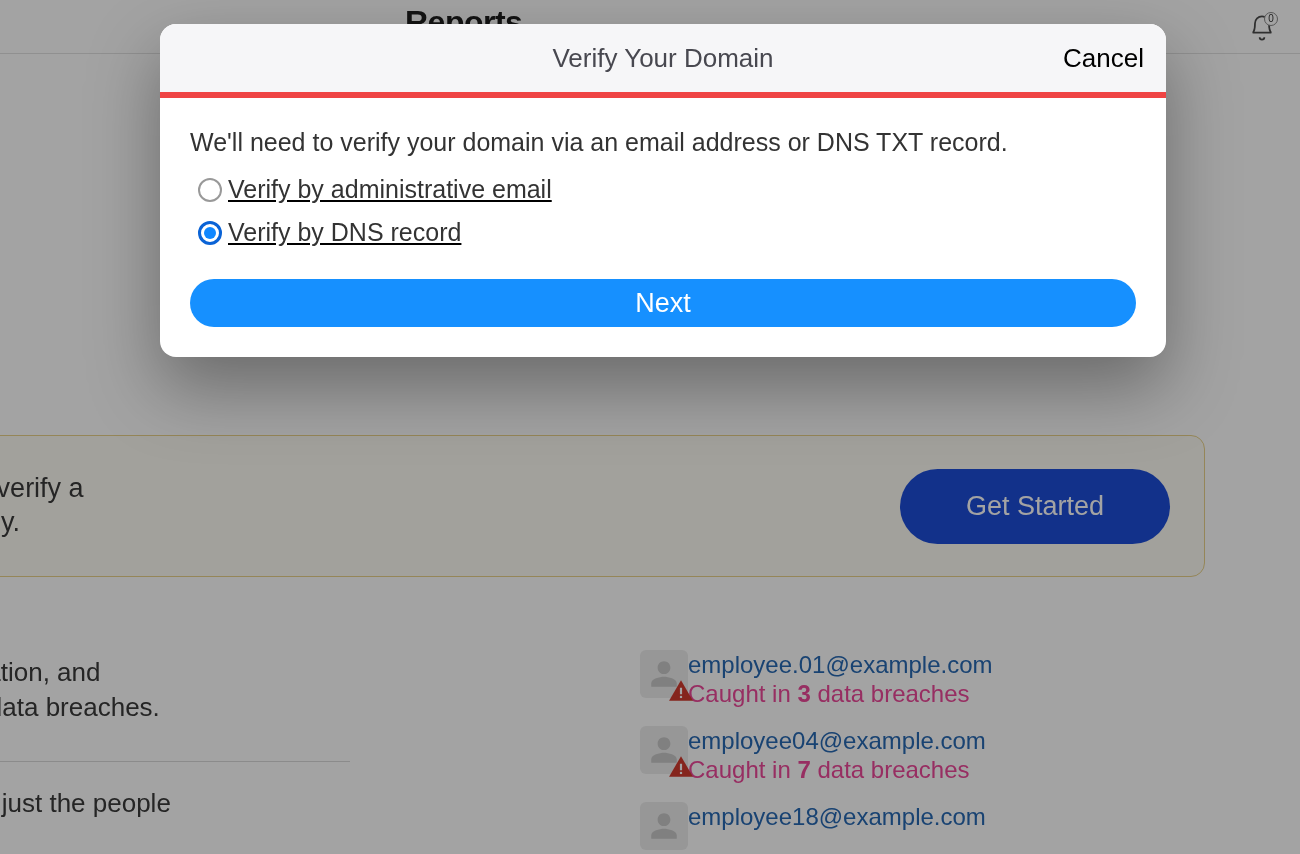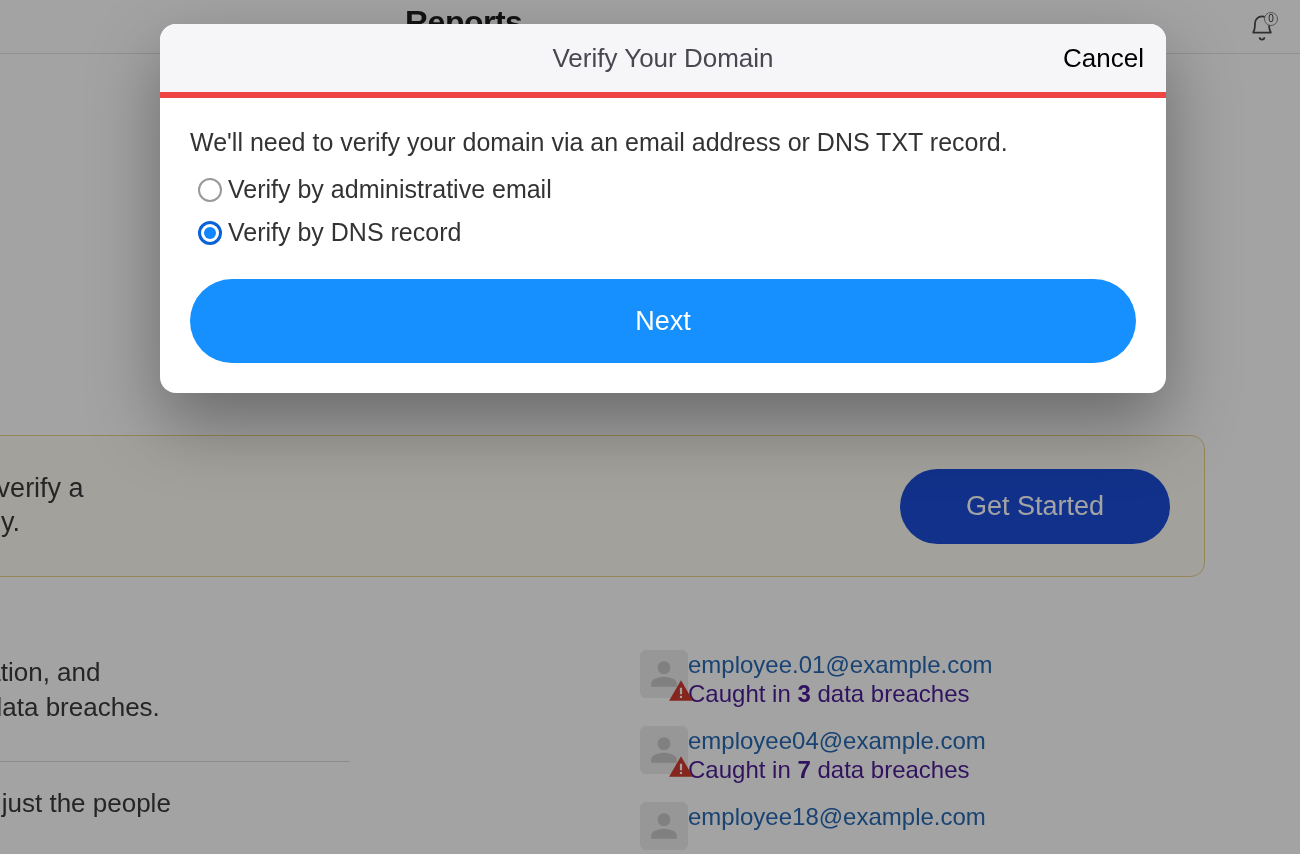--- a/index.html
+++ b/index.html
@@ -156,21 +156,21 @@
       width: 26px;
       height: 26px;
     }
     .breach-text .email {
       font-size: 24px;
       color: #2869b3;
       line-height: 1.25;
     }
     .breach-text .caught {
       font-size: 24px;
-      color: #4c1d95;
+      color: #ec4899;
     }
     .breach-text .caught b {
       font-weight: 700;
     }
 
     
     .overlay {
       position: absolute;
       inset: 0;
       background: rgba(0, 0, 0, 0.36);
@@ -219,20 +219,21 @@
       font-size: 25px;
       color: #333;
       margin-bottom: 18px;
     }
     .radio-row {
       display: flex;
       align-items: center;
       gap: 6px;
       margin-bottom: 14px;
       margin-left: 8px;
+      text-decoration: underline;
     }
     .radio {
       width: 24px;
       height: 24px;
       border: 2px solid #999;
       border-radius: 50%;
       position: relative;
       flex-shrink: 0;
       cursor: pointer;
     }
@@ -255,21 +256,21 @@
       cursor: pointer;
     }
     .next-btn {
       display: block;
       width: 100%;
       margin-top: 32px;
       background: #1690ff;
       color: #fff;
       border: none;
       border-radius: 999px;
-      height: 84px;
+      height: 48px;
       font-size: 27px;
       font-weight: 500;
       cursor: pointer;
     }
   </style>
 </head>
 <body>
 
 <div class="page-bg">
 

